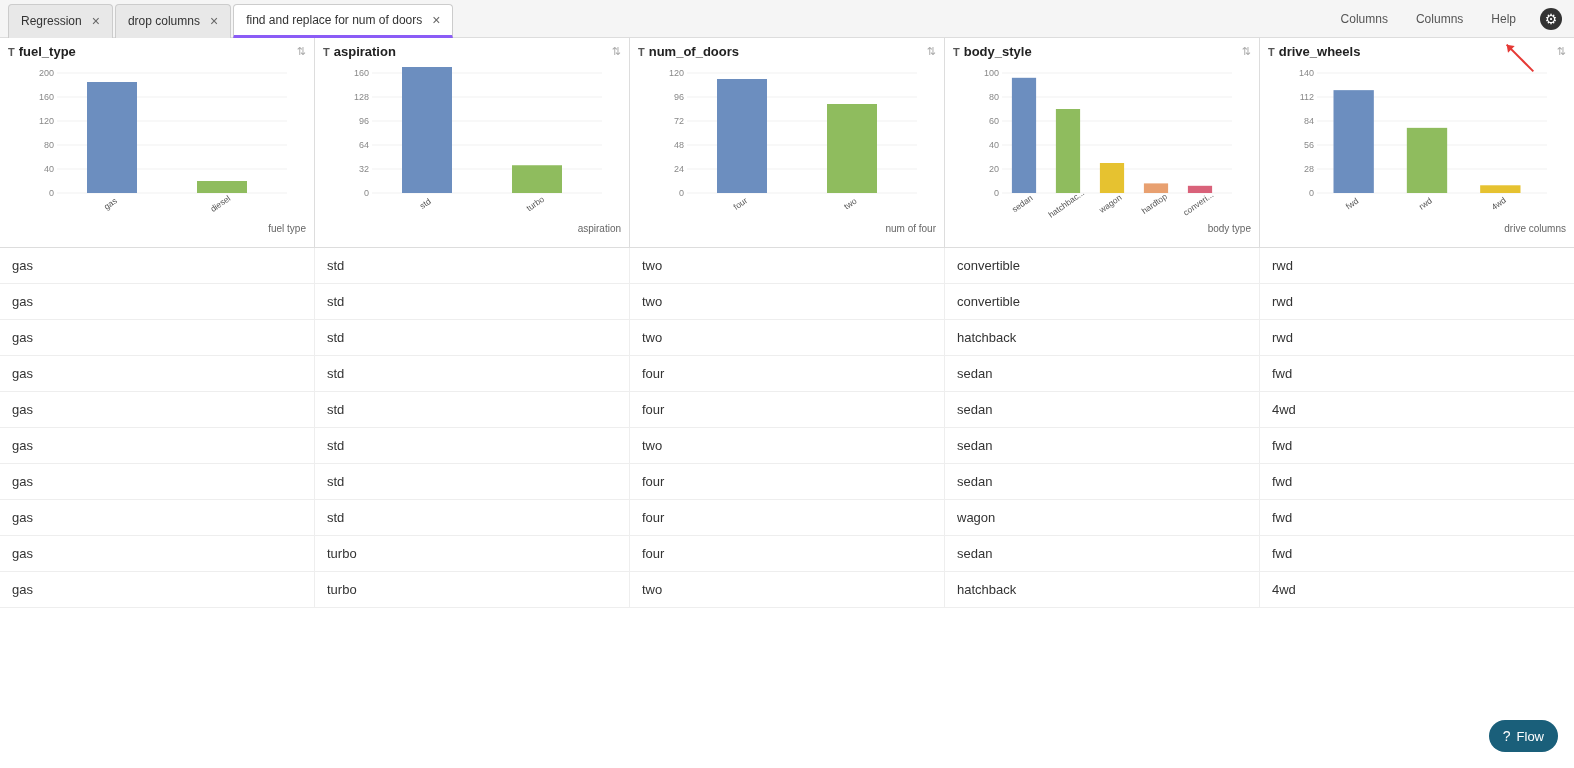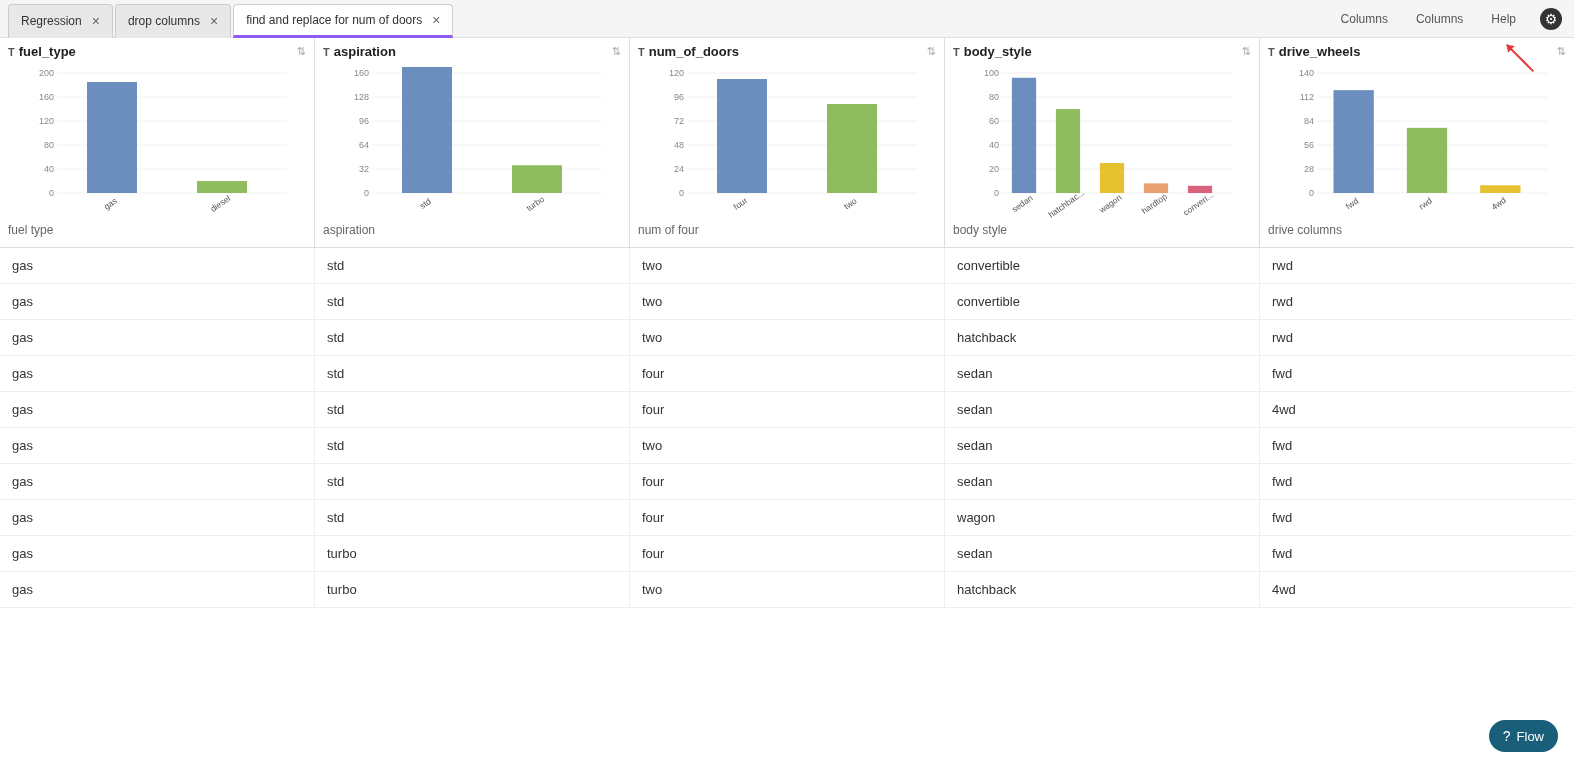--- a/index.html
+++ b/index.html
@@ -100,21 +100,21 @@
       font-size: 11px; color: #aaa;
     }
 
     
     .chart-area {
       width: 100%; height: 180px;
       position: relative;
     }
 
     .chart-label {
-      font-size: 12px; color: #666; text-align: left; margin-top: 2px;
+      font-size: 10px; color: #666; text-align: right; margin-top: 2px;
     }
 
     
     .data-rows {
       flex: 1;
       overflow-y: auto;
     }
     .data-row {
       display: flex;
       border-bottom: 1px solid #eee;
@@ -292,21 +292,21 @@
             <rect x="39.9" y="14.800000000000011" width="24.200000000000003" height="115.19999999999999" fill="#6c8ebf"></rect>
             <text x="52" y="143" text-anchor="middle" font-size="8.5" fill="#555" transform="rotate(-35, 52, 143)">sedan</text>
             <rect x="83.9" y="46" width="24.200000000000003" height="84" fill="#8fbc5e"></rect>
             <text x="96" y="143" text-anchor="middle" font-size="8.5" fill="#555" transform="rotate(-35, 96, 143)">hatchbac...</text>
             <rect x="127.9" y="100" width="24.200000000000003" height="30" fill="#e6c230"></rect>
             <text x="140" y="143" text-anchor="middle" font-size="8.5" fill="#555" transform="rotate(-35, 140, 143)">wagon</text>
             <rect x="171.9" y="120.4" width="24.200000000000003" height="9.6" fill="#e8a070"></rect>
             <text x="184" y="143" text-anchor="middle" font-size="8.5" fill="#555" transform="rotate(-35, 184, 143)">hardtop</text>
             <rect x="215.9" y="122.8" width="24.200000000000003" height="7.199999999999999" fill="#d9627a"></rect>
             <text x="228" y="143" text-anchor="middle" font-size="8.5" fill="#555" transform="rotate(-35, 228, 143)">converi...</text>
-          </svg><div class="chart-label">body style</div></div>
+          </svg><div class="chart-label">body type</div></div>
       </div>
       <div class="col-header">
         <div class="col-title-row">
           <div class="col-title">
             <span class="col-type-icon">T</span>
             <span>drive_wheels</span>
           </div>
           <span class="col-sort-icon">⇅</span>
         </div>
         <div class="chart-area"><svg width="100%" height="155" viewBox="0 0 260 155" preserveAspectRatio="xMidYMax meet">

